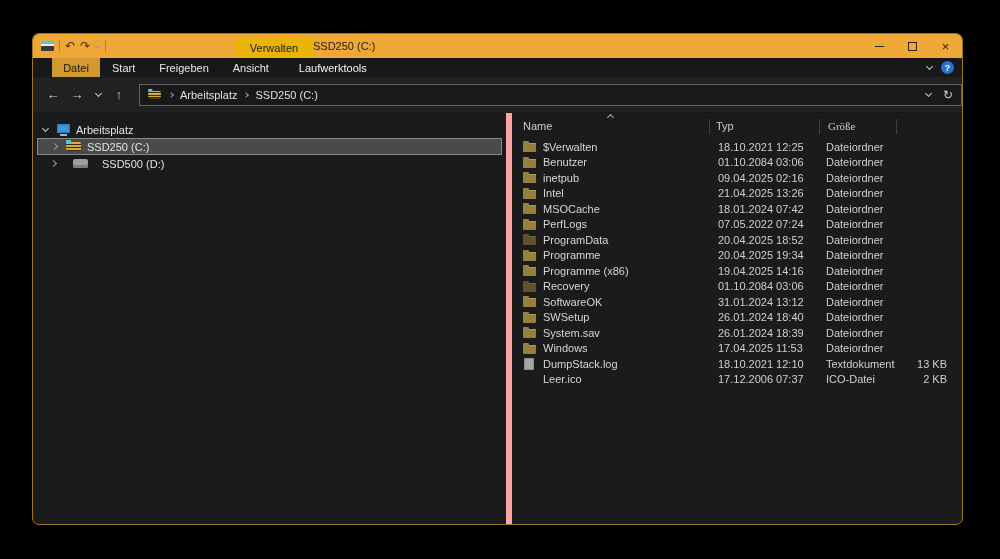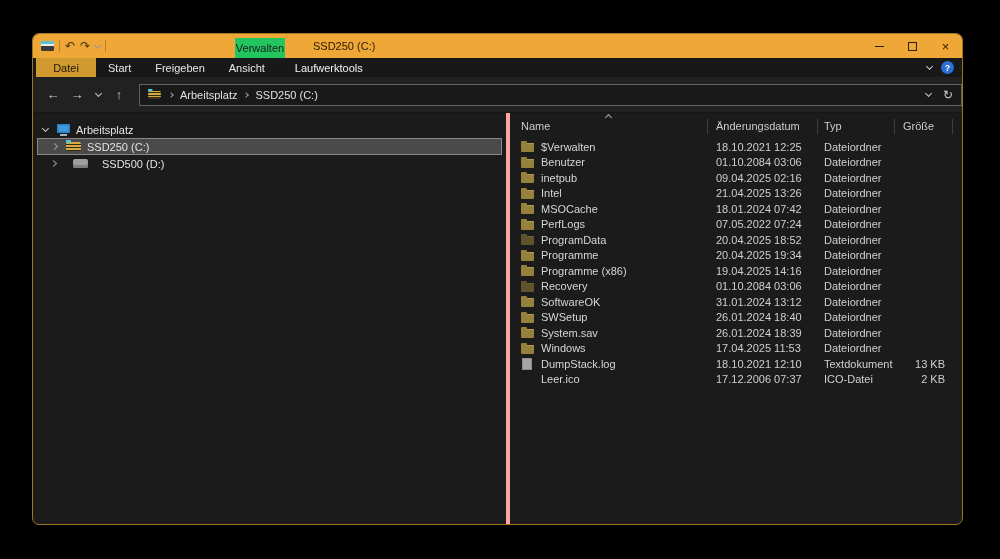--- a/index.html
+++ b/index.html
@@ -9,34 +9,34 @@
   .window{position:absolute;left:32px;top:33px;width:931px;height:492px;
     background:#1b1b1b;border:1px solid #9c7527;border-radius:7px;overflow:hidden;}
 
   
   .titlebar{position:relative;height:24px;background:#efa737;display:flex;align-items:center;}
   .qat{display:flex;align-items:center;gap:5px;margin-left:8px;color:#3a2c0c;}
   .appicon{width:13px;height:10px;border-radius:1px;
     background:linear-gradient(180deg,#57c4d8 0 3px,#ececec 3px 5px,#3a3a3a 5px 10px);}
   .qat .glyph{font-size:12px;line-height:12px;color:#45350f;cursor:default;}
   .qat .sep{width:1px;height:12px;background:rgba(0,0,0,.22);}
-  .ctx-tab{position:absolute;left:202px;bottom:0;height:20px;width:50px;background:#22c55e;
+  .ctx-tab{position:absolute;left:202px;bottom:0;height:20px;width:78px;background:#eab308;
     color:#1d1d1d;font-size:11px;display:flex;align-items:center;justify-content:center;}
   .win-title{position:absolute;left:280px;top:0;height:24px;display:flex;align-items:center;
     color:#2a2005;font-size:11px;}
   .controls{margin-left:auto;display:flex;height:100%;}
   .ctrl{width:33px;height:100%;display:flex;align-items:center;justify-content:center;color:#2b2105;}
   .ico-min{width:9px;height:1px;background:#2b2105;display:inline-block;}
   .ico-max{width:9px;height:9px;border:1px solid #2b2105;display:inline-block;}
   .ico-close{font-size:13px;line-height:13px;}
 
   
   .ribbon{height:19px;background:#181818;display:flex;align-items:stretch;position:relative;}
   .tab{font-size:11px;color:#e8e8e8;display:flex;align-items:center;padding:0 12px;}
-  .tab.file{background:#d09a31;color:#201803;width:60px;justify-content:center;margin-left:3px;padding:4px;}
+  .tab.file{background:#d09a31;color:#201803;width:48px;justify-content:center;margin-left:19px;padding:4px;}
   .tab.contextual{margin-left:6px;color:#f2f2f2;}
   .ribbon-right{margin-left:auto;display:flex;align-items:center;gap:9px;margin-right:8px;}
   .chev{width:5px;height:5px;border-right:1.3px solid #c9c9c9;border-bottom:1.3px solid #c9c9c9;display:inline-block;}
   .chev.down{transform:rotate(45deg);margin-top:-2px;}
   .chev.right{transform:rotate(-45deg);}
   .chev.dim{border-color:#9a9a9a;}
   .help{width:13px;height:13px;border-radius:50%;background:#2a6fd4;color:#fff;font-size:9px;
     font-weight:bold;display:flex;align-items:center;justify-content:center;}
 
   
@@ -70,27 +70,27 @@
 
   .icon-computer{width:13px;height:9px;background:#3e9be0;border-radius:1px;position:relative;margin-top:-2px;
     box-shadow:inset 0 0 0 1.5px #2f7fc0;}
   .icon-computer::after{content:"";position:absolute;left:3px;bottom:-3px;width:7px;height:2px;background:#9fb6c6;}
   .icon-drive{width:15px;height:9px;border-radius:2px;background:#9f9f9f;position:relative;
     box-shadow:inset 0 -3px 0 #7e7e7e;}
   .icon-drive.system{background:repeating-linear-gradient(180deg,#d8a93c 0 2px,#332c18 2px 3px);
     box-shadow:none;border-radius:2px;}
   .icon-drive.system::before{content:"";position:absolute;left:0;top:-2px;width:5px;height:3px;background:#57c4d8;}
 
-  .filepane{flex:1;border-left:4px solid #fca5a5;position:relative;}
+  .filepane{flex:1;border-left:6px solid #fca5a5;position:relative;}
   .lheader{height:26px;display:grid;grid-template-columns:198px 110px 77px 58px;align-items:center;
     font-size:11px;color:#cccccc;position:relative;}
   .hcell{position:relative;height:100%;display:flex;align-items:center;padding-left:11px;}
   .hcell.h-date{padding-left:8px;}
   .hcell.h-type{padding-left:6px;}
-  .hcell.h-size{padding-left:8px;}
+  .hcell.h-size{padding-left:8px;font-family:Liberation Serif, serif;}
   .hcell::after{content:"";position:absolute;right:0;top:6px;bottom:5px;width:1px;background:#3e3e3e;}
   .caret-up{position:absolute;left:96px;top:2px;width:5px;height:5px;
     border-left:1.2px solid #a9a9a9;border-top:1.2px solid #a9a9a9;transform:rotate(45deg);}
 
   .rows{position:absolute;top:26px;left:0;right:0;}
   .frow{height:15.5px;display:grid;grid-template-columns:198px 110px 77px 58px;align-items:center;
     font-size:11px;color:#d6d6d6;}
   .c-name{display:flex;align-items:center;padding-left:11px;gap:7px;overflow:hidden;white-space:nowrap;}
   .c-date{padding-left:8px;color:#cfcfcf;white-space:nowrap;}
   .c-type{padding-left:6px;color:#cfcfcf;white-space:nowrap;}
@@ -192,23 +192,20 @@
         <span class="tlabel">SSD500 (D:)</span>
       </div>
     </div>
 
     <div class="filepane">
       <div class="lheader">
         <div class="hcell">
           <span>Name</span>
           <span class="caret-up"></span>
         </div>
-        <div class="hcell h-date">
-          <span>Änderungsdatum</span>
-        </div>
         <div class="hcell h-type">
           <span>Typ</span>
         </div>
         <div class="hcell h-size">
           <span>Größe</span>
         </div>
       </div>
 
       <div class="rows">
 

